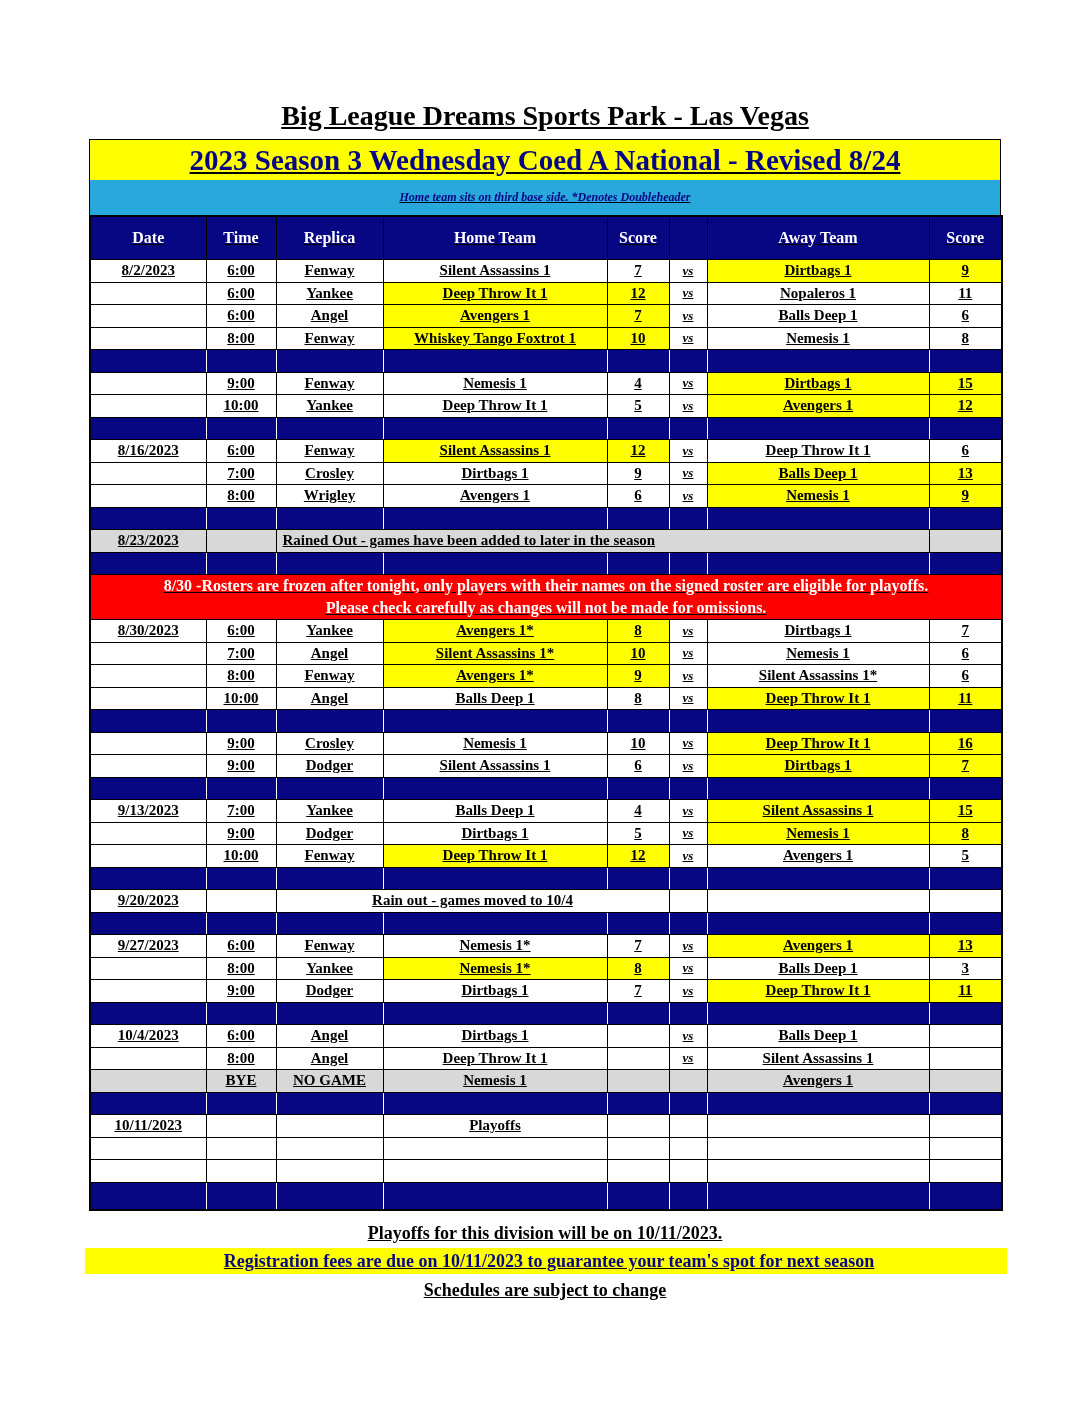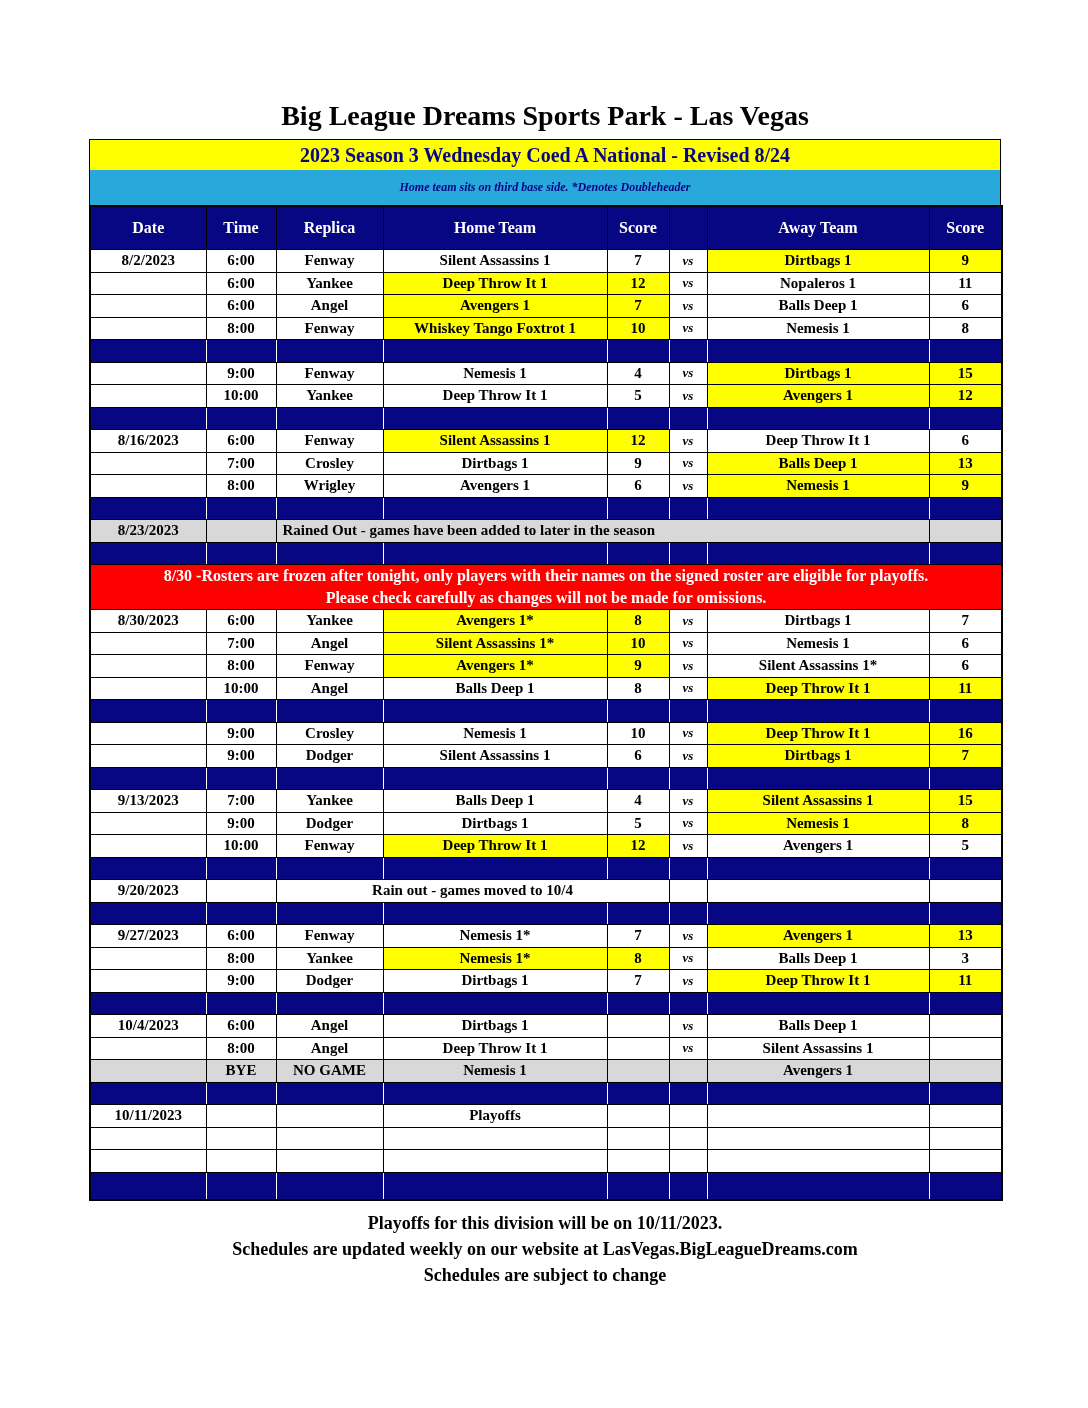--- a/index.html
+++ b/index.html
@@ -1,23 +1,23 @@
 <!DOCTYPE html>
 <html style="--navy: #070783; --yellow: #FFFF00; --cyan: #29A8DC; --red: #FF0000; --gray: #D8D8D8;"><head>
 <meta charset="utf-8">
 <style>
   :root{
     --navy:#070783; --yellow:#FFFF00; --cyan:#29A8DC; --red:#FF0000; --gray:#D8D8D8;
   }
   html,body{margin:0;padding:0;background:#ffffff;}
   body{width:1088px;height:1408px;font-family:"Liberation Serif","DejaVu Serif",serif;}
   .page{position:relative;width:1088px;height:1408px;background:#fff;overflow:hidden;}
-  .content{position:absolute;left:89px;top:100px;width:912px;}
+  .content{position:absolute;left:89px;top:100px;width:912px;text-decoration:underline;}
   .title{text-align:center;font-size:28px;font-weight:bold;color:#000;margin:0 0 7px 0;}
-  .banner-season{background:var(--yellow);color:var(--navy);font-weight:bold;font-size:20px;
+  .banner-season{background:var(--yellow);color:var(--navy);font-weight:bold;font-size:29px;
     text-align:center;padding:4px 0 3px 0;border:1px solid #000;border-bottom:none;}
   .banner-info{background:var(--cyan);color:var(--navy);font-weight:bold;font-style:italic;
     font-size:12px;text-align:center;padding:10px 0;border-left:1px solid #000;border-right:1px solid #000;}
   table.sched{border-collapse:collapse;table-layout:fixed;width:912px;font-size:15px;font-weight:bold;color:#000;border:2px solid #000;}
   .sched th{background:var(--navy);color:#fff;font-size:16px;font-weight:bold;height:22px;padding:10px;border:1.5px solid #000;overflow:hidden;white-space:nowrap;}
   .sched td{border:1.5px solid #000;height:21.5px;padding:0;text-align:center;overflow:hidden;white-space:nowrap;}
   .sched td.sep{background:var(--navy);border-left:1px solid #fff;border-right:1px solid #fff;
     border-top:1.5px solid #000;border-bottom:1.5px solid #000;}
   .sched tr.sep-tall td{height:26px;}
   .sched td.win{background:var(--yellow);}
@@ -461,17 +461,17 @@
             <td class="sep"></td>
             <td class="sep"></td>
             <td class="sep"></td>
             <td class="sep"></td>
           </tr>
         </tbody>
     </table>
 
     <div class="footer">
       <div class="f-line">Playoffs for this division will be on 10/11/2023.</div>
-      <div class="f-line">Schedules are updated weekly on our website at LasVegas.BigLeagueDreams.com</div>
+      <div class="f-reg">Registration fees are due on 10/11/2023 to guarantee your team's spot for next season</div>
       <div class="f-line">Schedules are subject to change</div>
     </div>
   </div>
 </div>
 
 </body></html>

